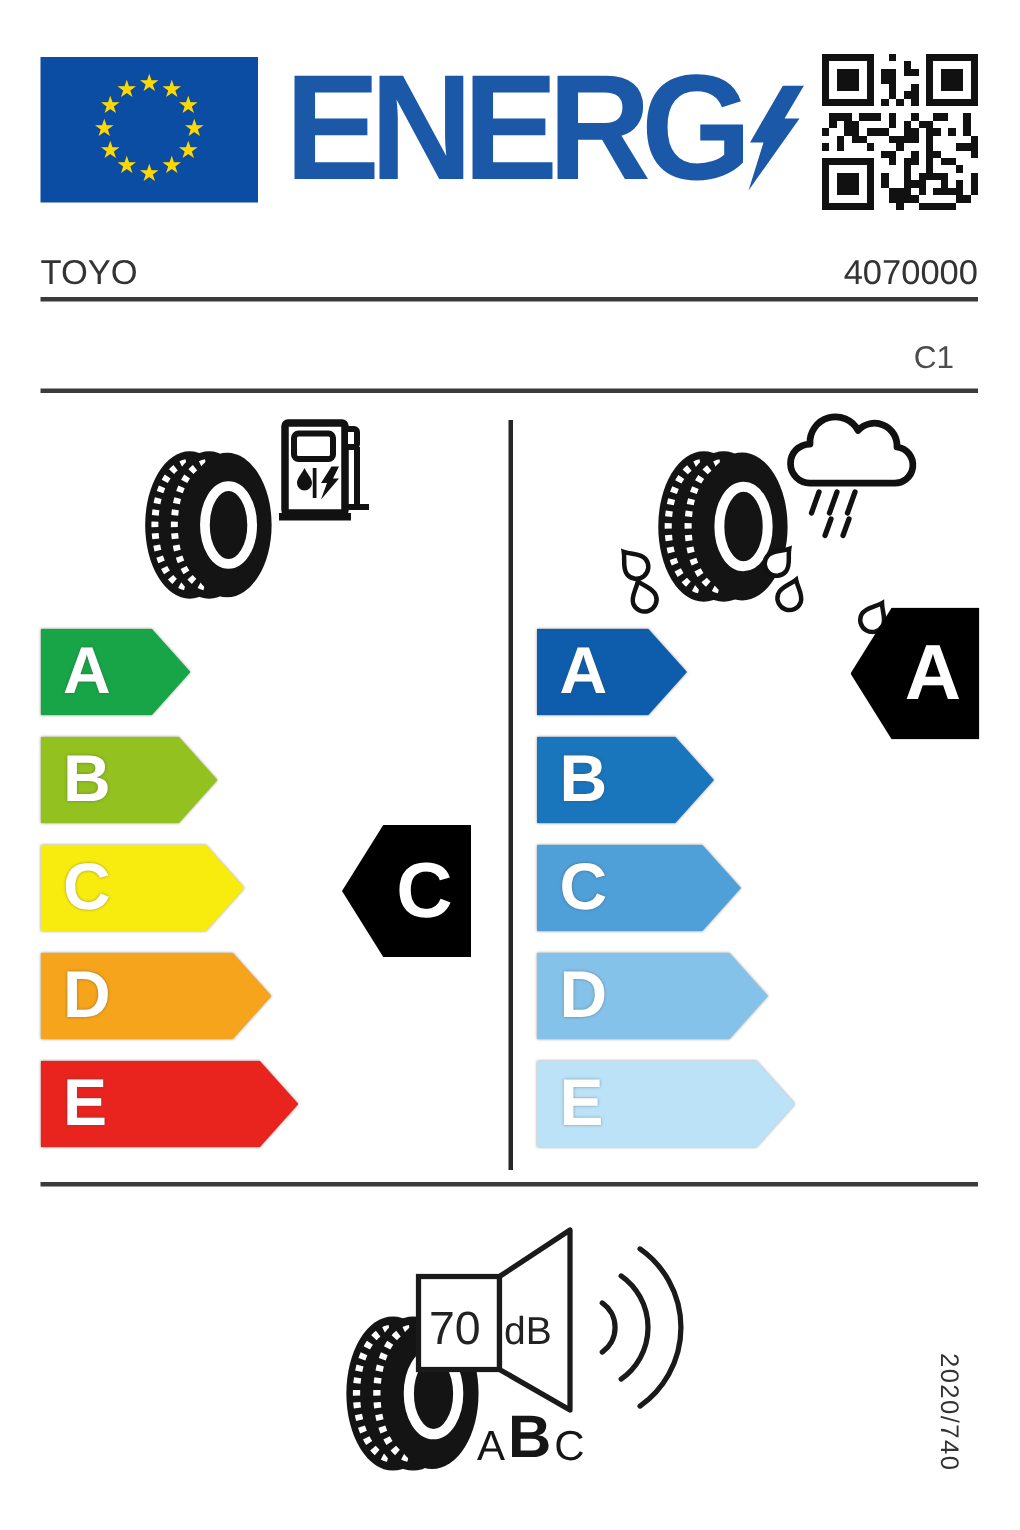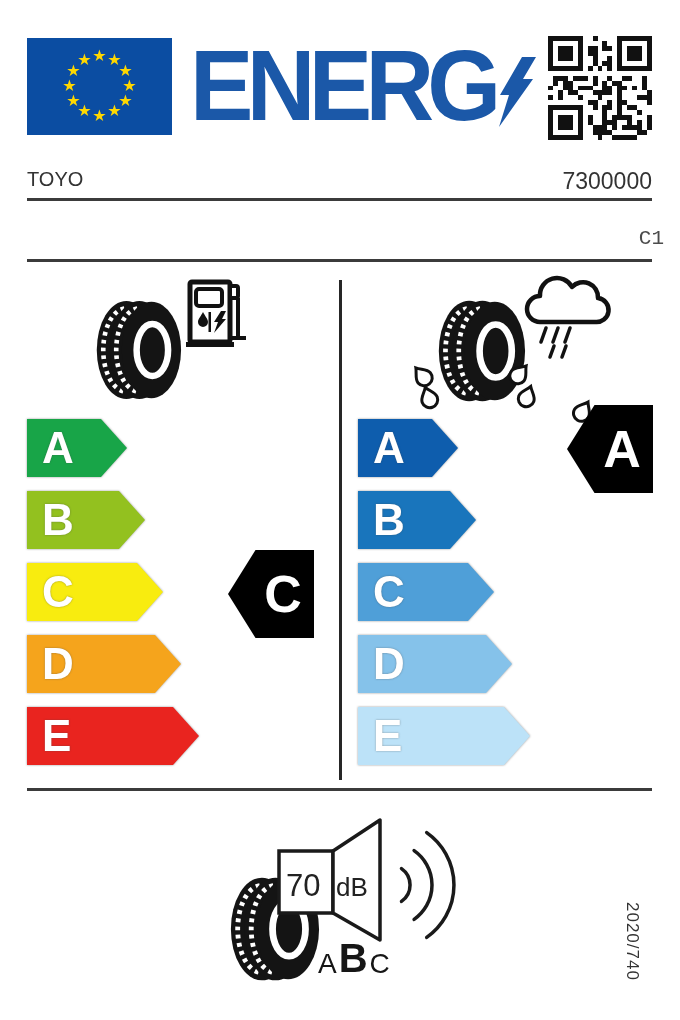--- a/index.html
+++ b/index.html
@@ -9,24 +9,24 @@
   }
   
   .eu-flag{position:absolute;left:27px;top:38px;width:145px;height:97px;background:#0b4da2;}
   .eu-star{position:absolute;font-size:16px;color:#ffd800;transform:translate(-50%,-54%);line-height:1;}
   .energ{position:absolute;left:190px;top:38px;height:95px;display:flex;align-items:center;
          font-size:100px;font-weight:bold;letter-spacing:-7px;transform:scaleX(.95);transform-origin:left center;}
   .bolt-svg{position:absolute;left:496px;top:57px;width:40px;height:70px;}
   .qr-svg{position:absolute;left:548px;top:36px;width:104px;height:104px;shape-rendering:crispEdges;}
   
   .hline{position:absolute;left:27px;width:625px;height:3px;background:#3b3b3b;}
-  .brand{position:absolute;left:27px;top:168px;font-size:20px;color:#333;}
+  .brand{position:absolute;left:27px;top:168px;font-size:23px;color:#333;}
   .code{position:absolute;right:28px;top:168px;font-size:23px;color:#333;}
   .tire-size{position:absolute;left:27px;top:215px;font-size:31px;color:#222;letter-spacing:.5px;}
-  .tire-class{position:absolute;right:16px;top:227px;font-size:21px;color:#4c4c4c;font-family:Liberation Mono, monospace;}
+  .tire-class{position:absolute;right:44px;top:227px;font-size:21px;color:#4c4c4c;}
   
   .vdivider{position:absolute;left:339px;top:280px;width:3px;height:500px;background:#262626;}
   .cluster{position:absolute;}
   .scale{position:absolute;display:flex;flex-direction:column;gap:14px;}
   .scale-fuel{left:27px;top:419px;}
   .scale-wet{left:358px;top:419px;}
   .arrow-row{height:58px;filter:drop-shadow(0 0 1px #9a9a9a);}
   .arrow{height:58px;display:flex;align-items:center;
          clip-path:polygon(0 0,calc(100% - 26px) 0,100% 50%,calc(100% - 26px) 100%,0 100%);}
   .arrow span{color:#fff;font-weight:bold;font-size:44px;padding-left:15px;line-height:58px;
@@ -212,21 +212,21 @@
       <rect x="19" y="19" width="1" height="1" fill="#111"></rect>
       <rect x="10" y="20" width="1" height="1" fill="#111"></rect>
       <rect x="13" y="20" width="1" height="1" fill="#111"></rect>
       <rect x="14" y="20" width="1" height="1" fill="#111"></rect>
       <rect x="15" y="20" width="1" height="1" fill="#111"></rect>
       <rect x="16" y="20" width="1" height="1" fill="#111"></rect>
       <rect x="17" y="20" width="1" height="1" fill="#111"></rect>
     </svg>
 
   <span class="brand">TOYO</span>
-  <span class="code">7300000</span>
+  <span class="code">4070000</span>
   <div class="hline" style="top:198px"></div>
 
   <span class="tire-class">C1</span>
   <div class="hline" style="top:259px"></div>
 
   <div class="vdivider"></div>
 
   <svg class="cluster" style="left:88px;top:272px" width="166" height="136" viewBox="0 0 166 136">
     <use href="#tire" x="6" y="26" width="88" height="104"></use>
     <g transform="translate(100,6)">

